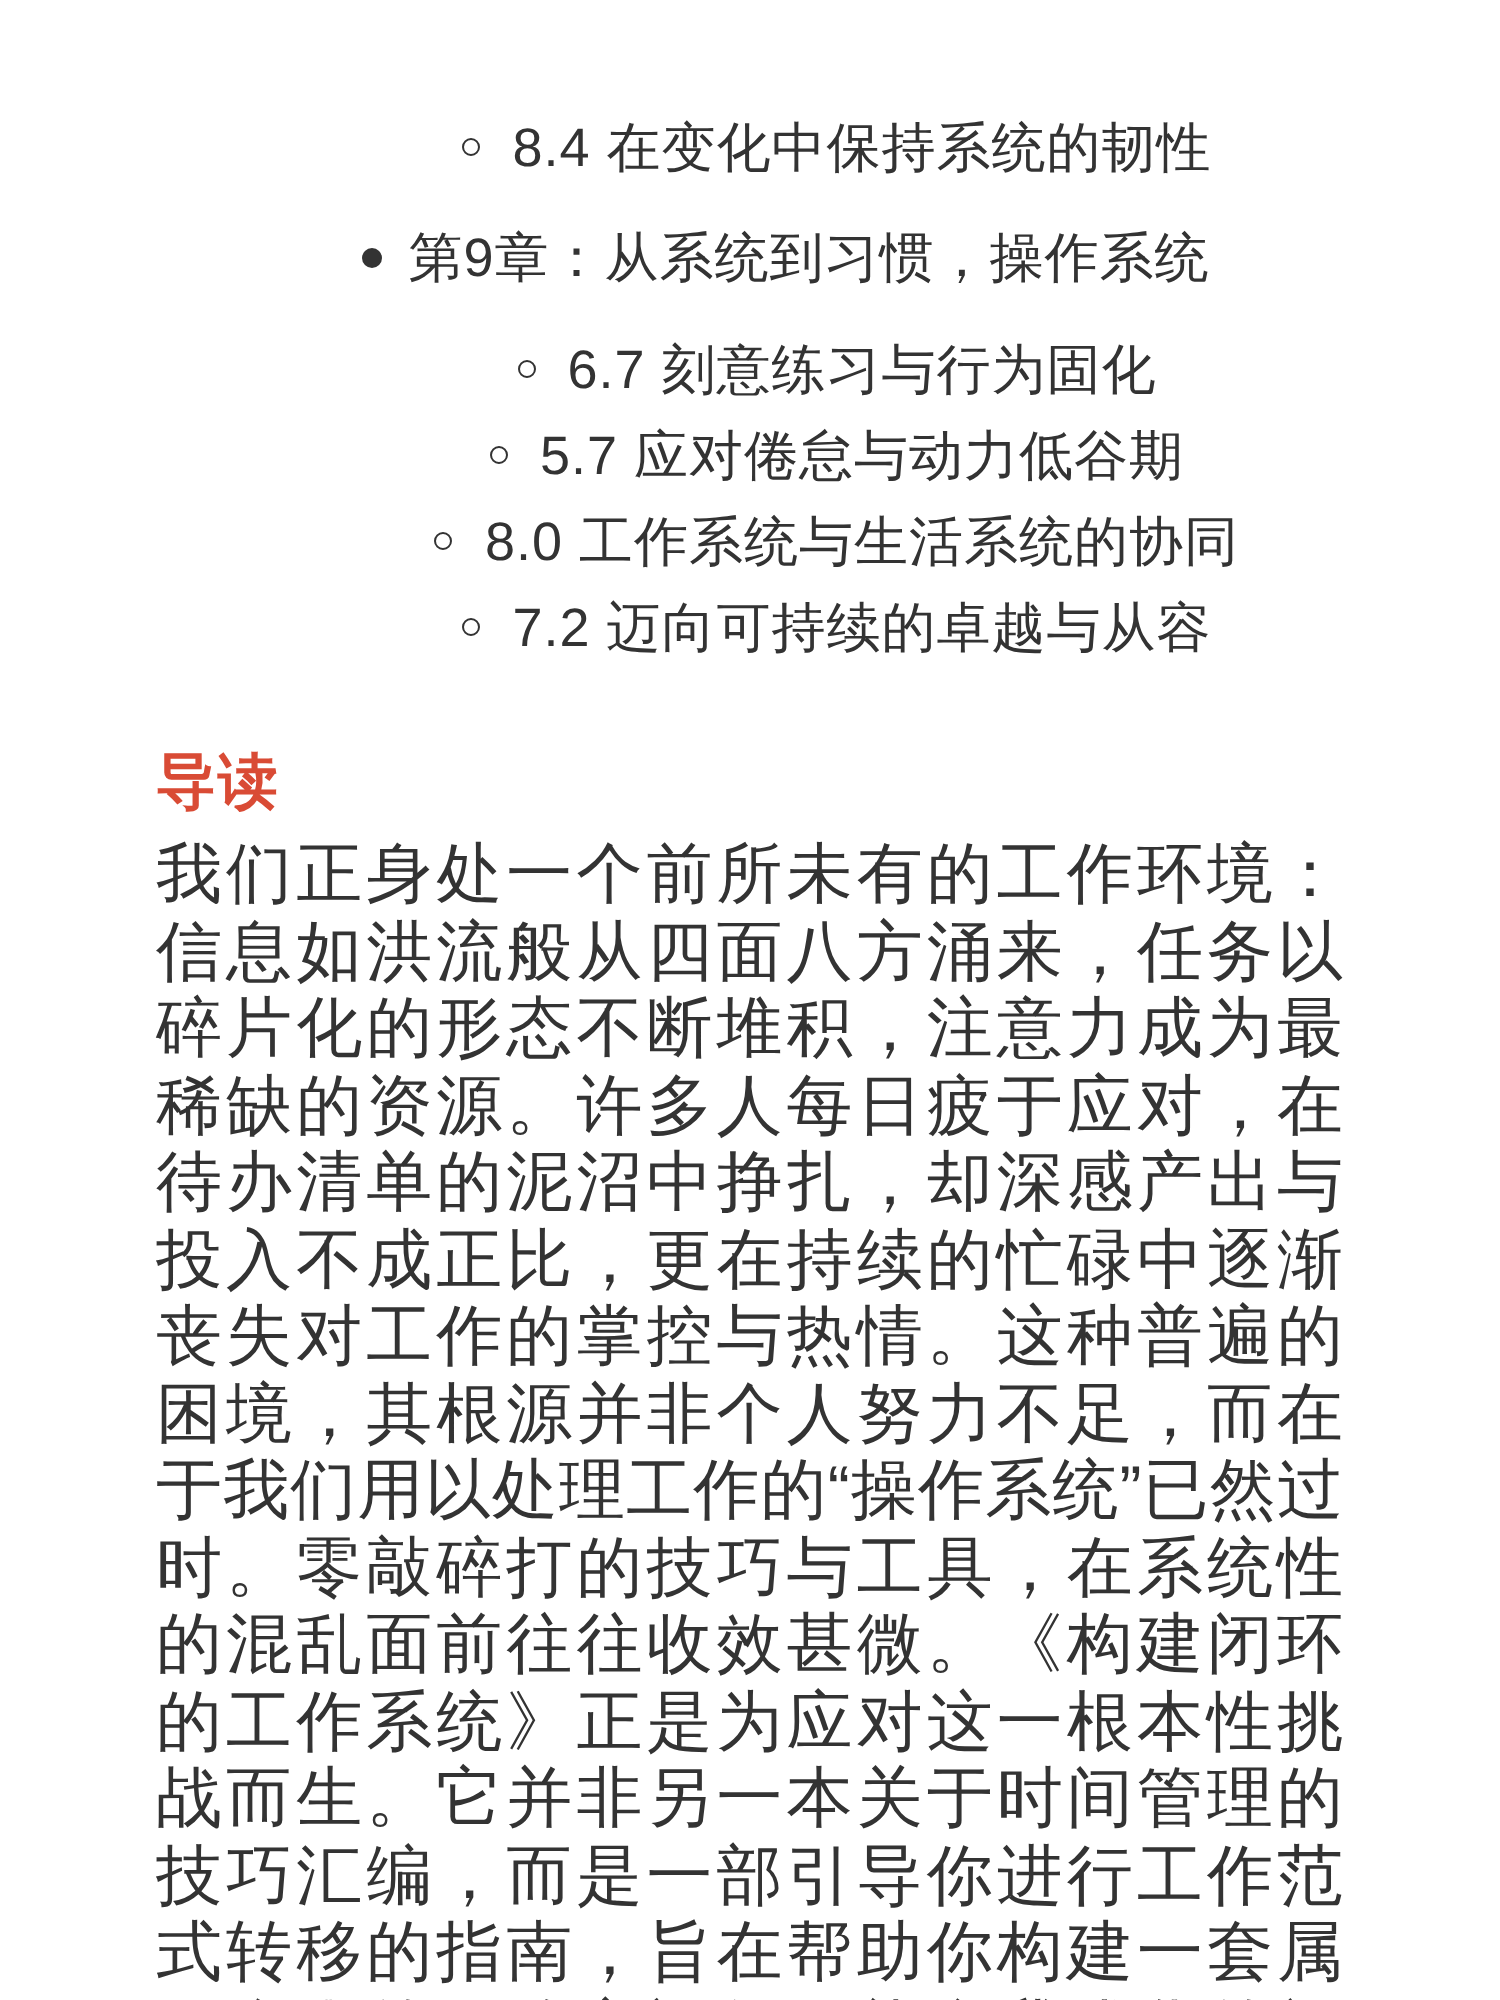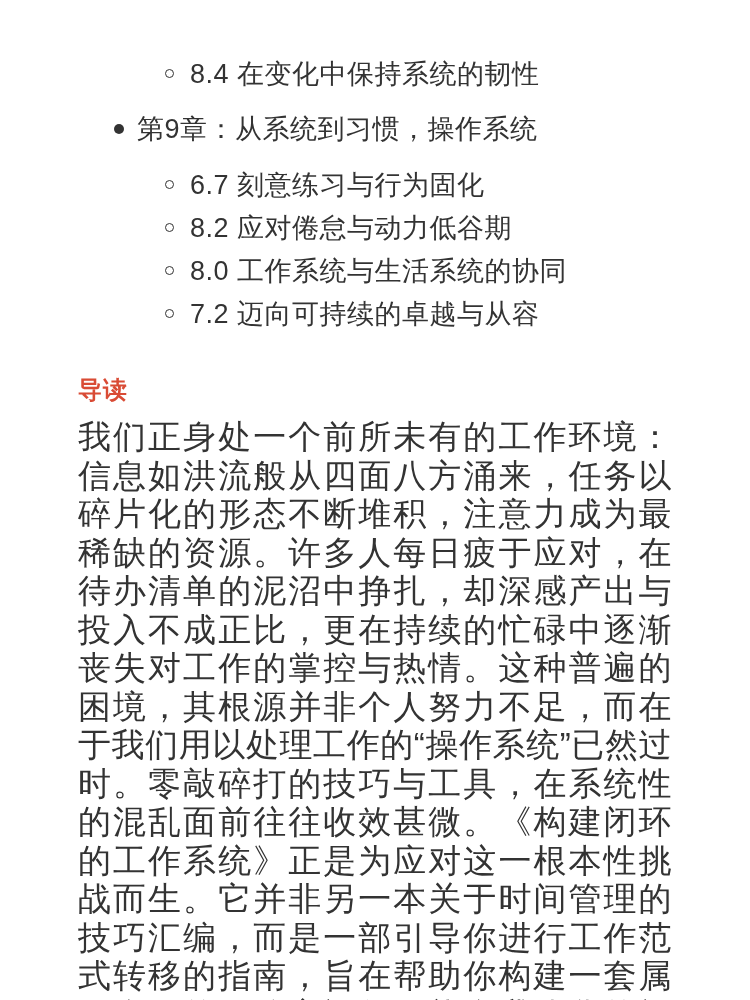--- a/index.html
+++ b/index.html
@@ -21,20 +21,21 @@
     margin: 0 auto;
     background: var(--page-bg);
     padding: 52px 78px 0 78px;
     overflow: hidden;
   }
   
   ul.toc {
     list-style: none;
     display: flex;
     flex-direction: column;
+    align-items: center;
   }
   ul.toc li {
     position: relative;
     font-size: 27px;
     line-height: 36px;
     letter-spacing: 0.5px;
   }
   ul.toc li.lvl1 {
     margin: 16px 0;
     padding-left: 59px;
@@ -57,26 +58,25 @@
   .bullet.hollow {
     left: 87px;
     width: 9px;
     height: 9px;
     border: 1.5px solid var(--body-text);
     background: transparent;
   }
   
   h2.section-heading {
     margin-top: 39px;
-    font-size: 24px;
+    font-size: 30px;
     line-height: 36px;
     font-weight: 700;
     color: var(--heading-color);
     letter-spacing: 1px;
-    font-family: Liberation Mono, monospace;
   }
   
   p.intro-paragraph {
     margin-top: 8px;
     width: 594px;
     font-size: 33px;
     line-height: 38.5px;
     text-align: justify;
     letter-spacing: 0.5px;
     color: var(--body-text);
@@ -106,21 +106,21 @@
     <li class="lvl1">
       <span class="bullet solid"></span>
       <span>第9章：从系统到习惯，操作系统</span>
     </li>
     <li class="lvl2">
       <span class="bullet hollow"></span>
       <span>6.7 刻意练习与行为固化</span>
     </li>
     <li class="lvl2">
       <span class="bullet hollow"></span>
-      <span>8.2 应对倦怠与动力低谷期</span>
+      <span>5.7 应对倦怠与动力低谷期</span>
     </li>
     <li class="lvl2">
       <span class="bullet hollow"></span>
       <span>8.0 工作系统与生活系统的协同</span>
     </li>
     <li class="lvl2">
       <span class="bullet hollow"></span>
       <span>7.2 迈向可持续的卓越与从容</span>
     </li>
   </ul>

